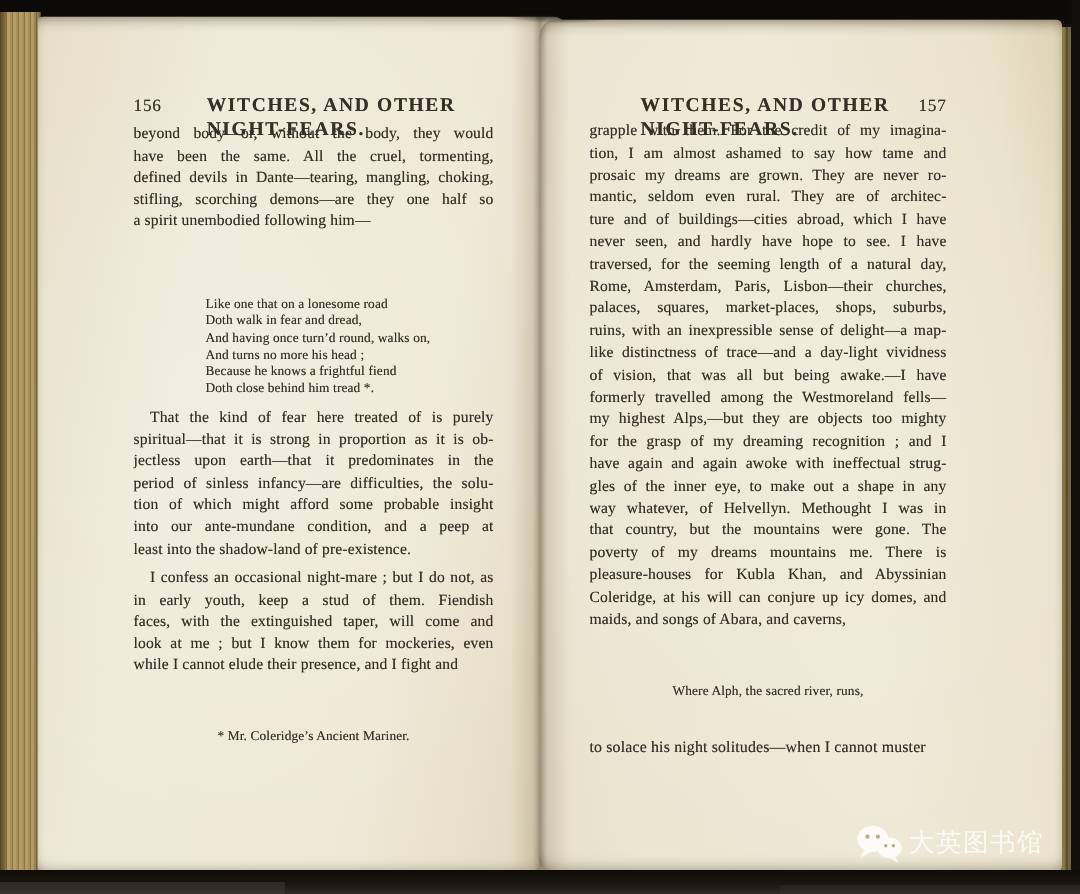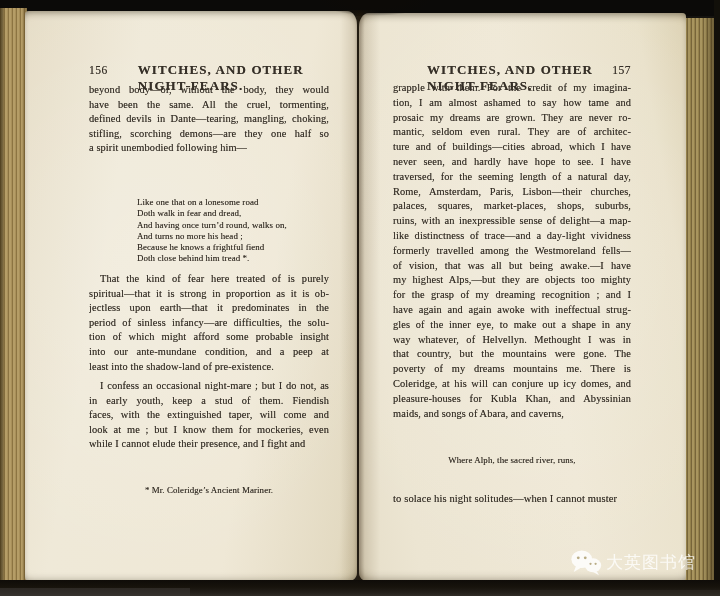--- a/index.html
+++ b/index.html
@@ -42,21 +42,21 @@
     border-radius:10px 4px 6px 14px/14px 4px 6px 10px;
     background:
       radial-gradient(120% 90% at 55% 45%,rgba(255,255,255,.18) 0%,rgba(255,255,255,0) 62%),
       linear-gradient(260deg,#ddd2b4 0%,#e9e1ca 12%,#efe8d6 45%,#ece5d2 85%,#e6dec9 100%);
     box-shadow:inset 0 7px 9px -6px rgba(40,30,10,.6),inset 0 -8px 10px -6px rgba(40,30,10,.5);
   }
   .gutter{position:absolute;left:340px;top:10px;width:40px;height:576px;
     background:linear-gradient(90deg,rgba(0,0,0,0) 0%,rgba(95,72,35,.16) 38%,rgba(58,40,14,.38) 50%,rgba(95,72,35,.16) 62%,rgba(0,0,0,0) 100%);}
 
   
-  .print{color:#352f27;text-shadow:0 0 .4px rgba(53,47,39,.6);}
+  .print{color:#352f27;text-shadow:0 0 .4px rgba(53,47,39,.6);padding-left:22px;}
   .header-row{position:absolute;display:flex;align-items:baseline;}
   .pageno{font-size:11.5px;letter-spacing:.5px;}
   .running-title{font-size:13px;letter-spacing:1.1px;font-weight:bold;}
   .textblock{position:absolute;font-size:10.4px;letter-spacing:.1px;}
   .block .tline{height:14.6px;overflow:hidden;text-align:justify;text-align-last:justify;}
   .block .tline:last-child{text-align-last:left;}
   .page-right .block .tline{height:14.8px;}
   .smallprint{font-size:8.9px;}
   .poem .tline{height:11.3px;overflow:hidden;text-align:left;text-align-last:left;}
   .indent-first .tline:first-child{text-indent:11px;}
@@ -127,31 +127,31 @@
         <div class="tline">tion, I am almost ashamed to say how tame and</div>
         <div class="tline">prosaic my dreams are grown.  They are never ro-</div>
         <div class="tline">mantic, seldom even rural.  They are of architec-</div>
         <div class="tline">ture and of buildings—cities abroad, which I have</div>
         <div class="tline">never seen, and hardly have hope to see.  I have</div>
         <div class="tline">traversed, for the seeming length of a natural day,</div>
         <div class="tline">Rome, Amsterdam, Paris, Lisbon—their churches,</div>
         <div class="tline">palaces, squares, market-places, shops, suburbs,</div>
         <div class="tline">ruins, with an inexpressible sense of delight—a map-</div>
         <div class="tline">like distinctness of trace—and a day-light vividness</div>
+        <div class="tline">of vision, that was all but being awake.—I have</div>
         <div class="tline">formerly travelled among the Westmoreland fells—</div>
-        <div class="tline">of vision, that was all but being awake.—I have</div>
         <div class="tline">my highest Alps,—but they are objects too mighty</div>
         <div class="tline">for the grasp of my dreaming recognition ; and I</div>
         <div class="tline">have again and again awoke with ineffectual strug-</div>
         <div class="tline">gles of the inner eye, to make out a shape in any</div>
         <div class="tline">way whatever, of Helvellyn.  Methought I was in</div>
         <div class="tline">that country, but the mountains were gone.  The</div>
         <div class="tline">poverty of my dreams mountains me.  There is</div>
+        <div class="tline">pleasure-houses for Kubla Khan, and Abyssinian</div>
         <div class="tline">Coleridge, at his will can conjure up icy domes, and</div>
-        <div class="tline">pleasure-houses for Kubla Khan, and Abyssinian</div>
         <div class="tline">maids, and songs of Abara, and caverns,</div>
       </div>
     <div class="textblock smallprint centered-line" style="left:34px;top:442px;width:238px;">Where Alph, the sacred river, runs,</div>
     <div class="textblock" style="left:34px;top:480px;width:238px;font-size:10.6px;">to solace his night solitudes—when I cannot muster</div>
   </div>
 
   <div class="gutter"></div>
   <div class="gutter-top-shadow"></div>
   <div class="cover-bottom"></div>
   <div class="table-streak"></div>

